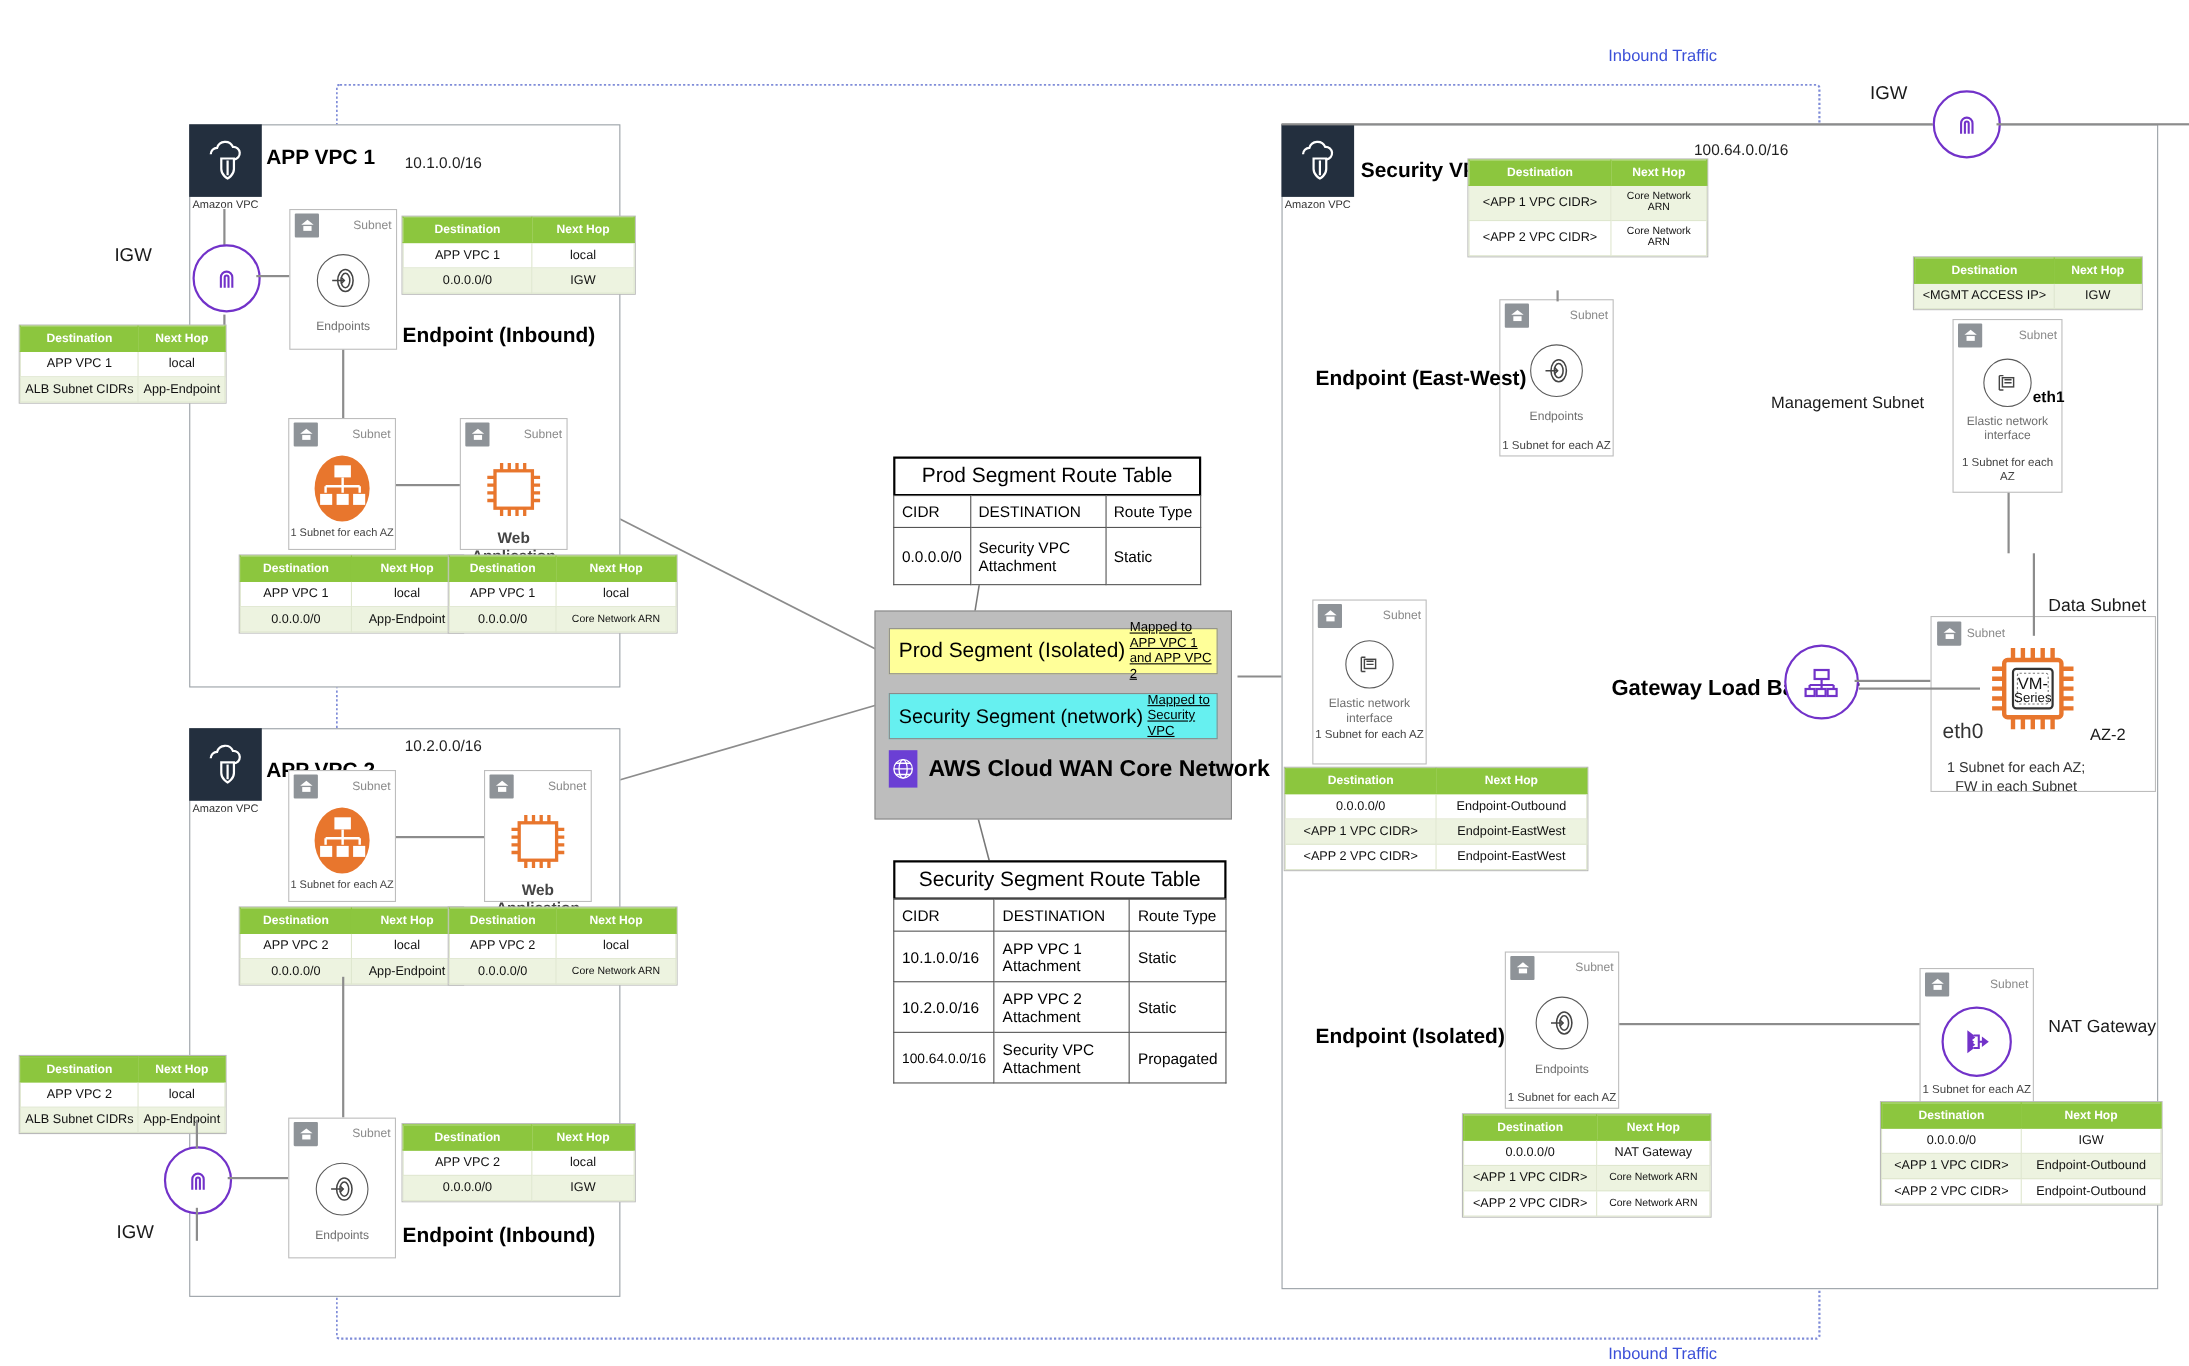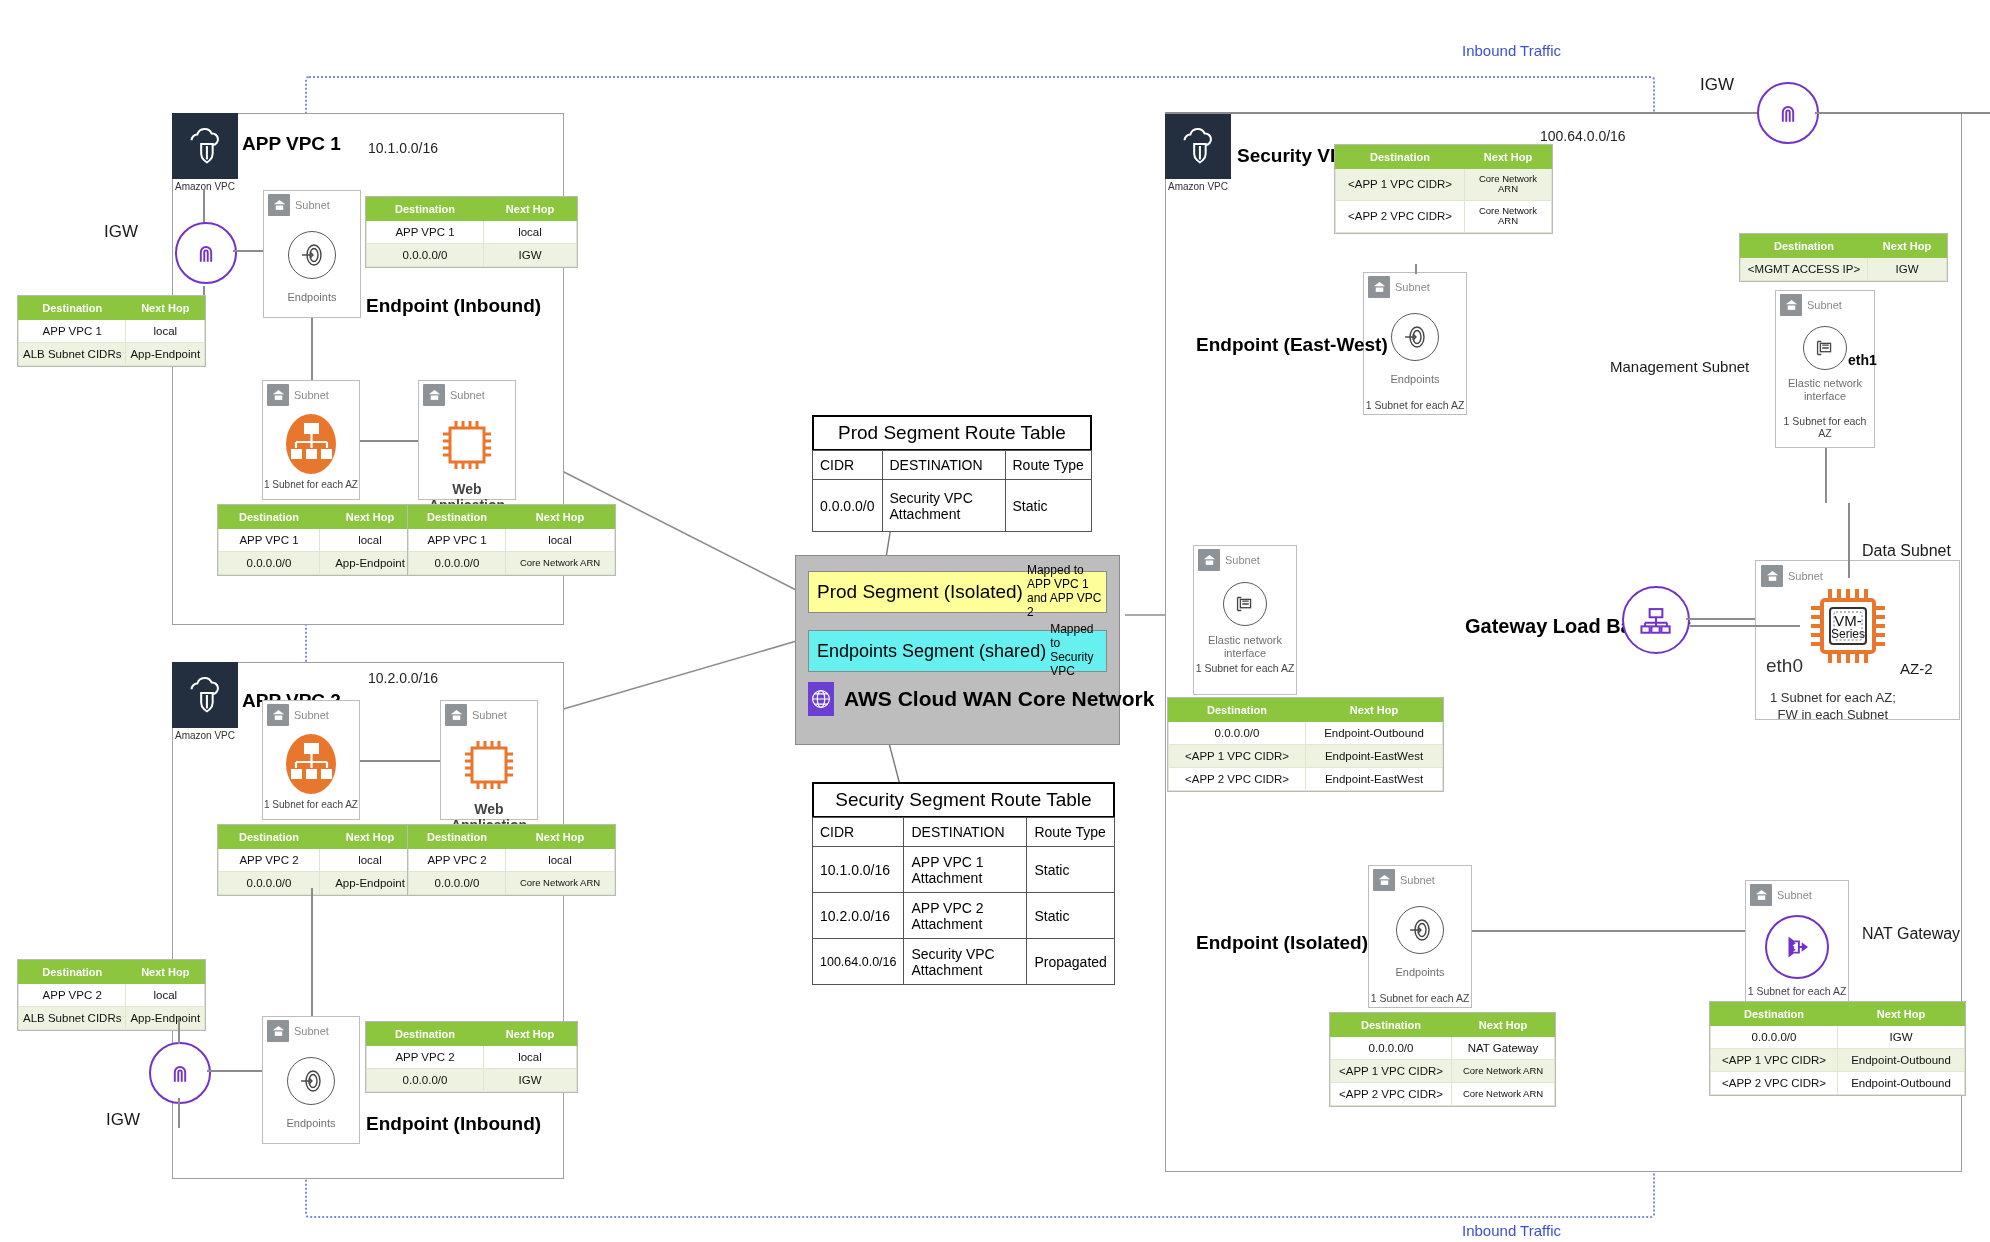--- a/index.html
+++ b/index.html
@@ -15,21 +15,21 @@
   .cidr{font-size:14px;color:#222;white-space:nowrap;}
 
   
   .vpc-box{border:1px solid #9aa0a6;background:#fff;}
   .vpc-icon{width:66px;height:66px;background:#232f3e;display:flex;align-items:center;justify-content:center;}
   .vpc-icon svg{width:46px;height:46px;}
   .amazon-vpc-cap{font-size:10px;color:#333;text-align:center;width:66px;margin-top:2px;}
 
   
   .subnet{border:1px solid #bdbdbd;background:#fff;position:absolute;box-sizing:border-box;}
-  .subnet-hdr{display:flex;align-items:center;gap:5px;padding:3px 4px;}
+  .subnet-hdr{display:flex;align-items:center;gap:5px;padding:3px 4px;justify-content:space-between;}
   .subnet-ico{width:22px;height:22px;background:#8e9398;display:flex;align-items:center;justify-content:center;border-radius:1px;}
   .subnet-ico svg{width:15px;height:15px;}
   .subnet-hdr span{font-size:11px;color:#8a8a8a;}
   .subnet-body{display:flex;flex-direction:column;align-items:center;justify-content:center;}
   .subnet-cap{font-size:11px;color:#6f6f6f;text-align:center;line-height:1.15;}
   .subnet-foot{font-size:11px;color:#444;text-align:center;line-height:1.15;}
 
   
   table.rt{border-collapse:collapse;background:#fff;font-size:11px;box-shadow:0 0 0 1px #b9b9b9;}
   table.rt th{background:#8cc63e;color:#fff;font-weight:bold;font-size:11px;padding:5px 4px;text-align:center;border:1px solid #8cc63e;white-space:nowrap;}
@@ -40,21 +40,21 @@
   
   table.srt{border-collapse:collapse;background:#fff;}
   table.srt caption{caption-side:top;border:2px solid #000;border-bottom:1px solid #000;font-size:19px;padding:5px 6px;background:#fff;text-align:center;font-weight:normal;}
   table.srt td{border:1px solid #555;padding:6px 7px;font-size:14px;vertical-align:middle;color:#000;}
   table.srt td.hd{font-size:14px;}
 
   
   #cloudwan{background:#bdbdbd;border:1px solid #8a8a8a;}
   .seg{display:flex;align-items:center;border:1px solid #8a8a8a;box-sizing:border-box;}
   .seg .seg-main{font-size:19px;color:#000;padding-left:8px;white-space:nowrap;}
-  .seg .seg-sub{font-size:12px;color:#000;line-height:1.15;padding-left:4px;}
+  .seg .seg-sub{font-size:12px;color:#000;line-height:1.15;padding-left:4px;text-decoration:underline;}
   #seg-prod{background:#ffff99;}
   #seg-sec{background:#66f0f0;}
   .cwan-row{display:flex;align-items:center;gap:10px;}
   .cwan-ico{width:34px;height:34px;background:#6b3fd4;display:flex;align-items:center;justify-content:center;}
   .cwan-ico svg{width:26px;height:26px;}
   .cwan-txt{font-size:21px;font-weight:bold;color:#000;white-space:nowrap;}
 
   
   .line{position:absolute;background:#8c8c8c;}
   .hline{height:1.5px;}
@@ -466,21 +466,21 @@
 
   <div id="cloudwan" class="abs" style="left:795px;top:555px;width:323px;height:188px;">
     <div id="seg-prod" class="seg" style="margin:15px 12px 0 12px;height:42px;">
       <span class="seg-main">Prod Segment (Isolated)</span>
       <span class="seg-sub">
         <span>Mapped to APP VPC 1</span><br>
         <span>and APP VPC 2</span>
       </span>
     </div>
     <div id="seg-sec" class="seg" style="margin:17px 12px 0 12px;height:42px;">
-      <span class="seg-main" style="font-size:18px;">Endpoints Segment (shared)</span>
+      <span class="seg-main" style="font-size:18px;">Security Segment (network)</span>
       <span class="seg-sub">
         <span>Mapped to Security</span><br>
         <span>VPC</span>
       </span>
     </div>
     <div class="cwan-row" style="margin:10px 0 0 12px;">
       <span class="cwan-ico">
         <svg viewBox="0 0 28 28">
             <g stroke="#fff" stroke-width="1.3" fill="none">
           <circle cx="14" cy="14" r="9"></circle>

